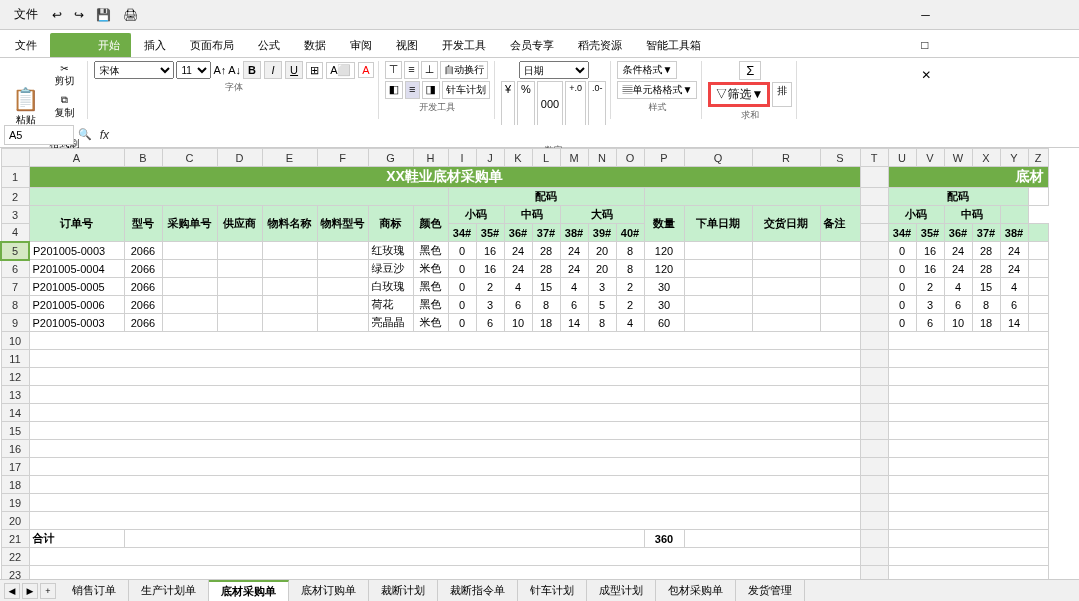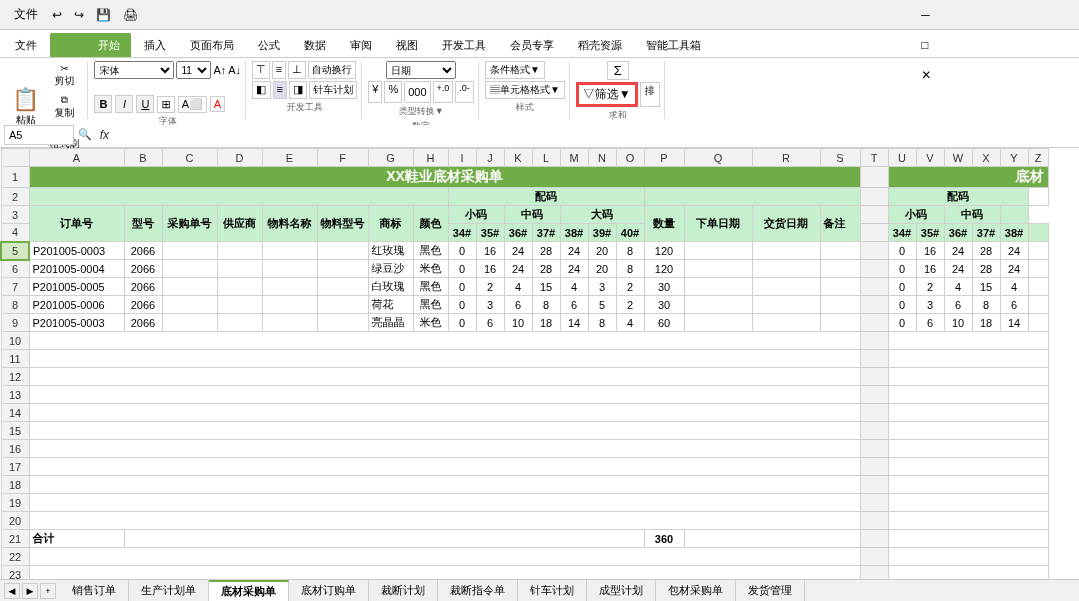--- a/index.html
+++ b/index.html
@@ -242,21 +242,21 @@
       <div style="display:flex; flex-direction:column; gap:2px;">
         <div class="ribbon-btn"><span>✂</span> 剪切</div>
         <div class="ribbon-btn"><span>⧉</span> 复制</div>
         <div class="ribbon-btn"><span>🖌</span> 格式刷</div>
       </div>
     </div>
     <div class="ribbon-group-label">粘贴</div>
   </div>
 
   <div class="ribbon-group" style="min-width:150px;">
-    <div style="display:flex; flex-direction:column; gap:16px; width:100%;">
+    <div style="display:flex; flex-direction:row; gap:2px; width:100%;">
       <div style="display:flex; align-items:center; gap:2px;">
         <select style="width:80px; height:18px; font-size:10px;"><option>宋体</option></select>
         <select style="width:35px; height:18px; font-size:10px;"><option>11</option></select>
         <span style="cursor:pointer;">A↑</span>
         <span style="cursor:pointer;">A↓</span>
       </div>
       <div style="display:flex; align-items:center; gap:3px;">
         <button style="font-weight:bold; width:18px; height:18px; font-size:11px; border:1px solid #ccc; background:#f0f0f0; cursor:pointer;">B</button>
         <button style="font-style:italic; width:18px; height:18px; font-size:11px; border:1px solid #ccc; background:#f0f0f0; cursor:pointer;">I</button>
         <button style="text-decoration:underline; width:18px; height:18px; font-size:11px; border:1px solid #ccc; background:#f0f0f0; cursor:pointer;">U</button>
@@ -285,21 +285,21 @@
     </div>
     <div class="ribbon-group-label">开发工具</div>
   </div>
 
   <div class="ribbon-group" style="min-width:80px;">
     <div style="display:flex; flex-direction:column; gap:2px; align-items:center;">
       <select style="width:70px; height:18px; font-size:10px;"><option>日期</option></select>
       <div style="display:flex; gap:2px;">
         <span style="cursor:pointer; border:1px solid #ccc; padding:1px 3px;">¥</span>
         <span style="cursor:pointer; border:1px solid #ccc; padding:1px 3px;">%</span>
-        <span style="cursor:pointer; border:1px solid #ccc; padding:4px 3px;">000</span>
+        <span style="cursor:pointer; border:1px solid #ccc; padding:16px 3px;">000</span>
         <span style="cursor:pointer; border:1px solid #ccc; padding:1px 3px; font-size:9px;">+.0</span>
         <span style="cursor:pointer; border:1px solid #ccc; padding:1px 3px; font-size:9px;">.0-</span>
       </div>
       <div style="font-size:9px; color:#666;">类型转换▼</div>
     </div>
     <div class="ribbon-group-label">数字</div>
   </div>
 
   <div class="ribbon-group" style="min-width:80px;">
     <div style="display:flex; flex-direction:column; gap:2px; align-items:flex-start;">

